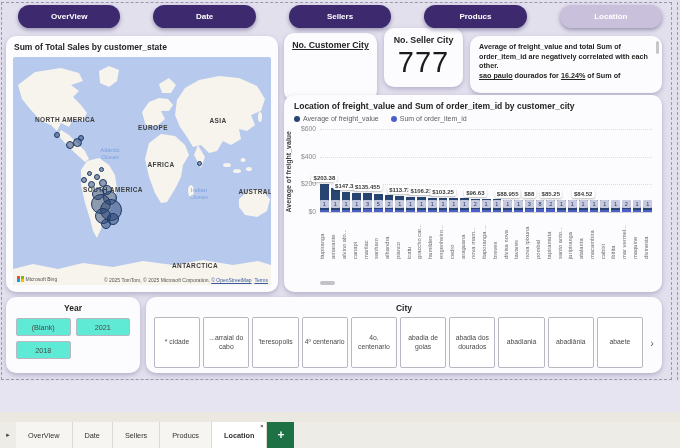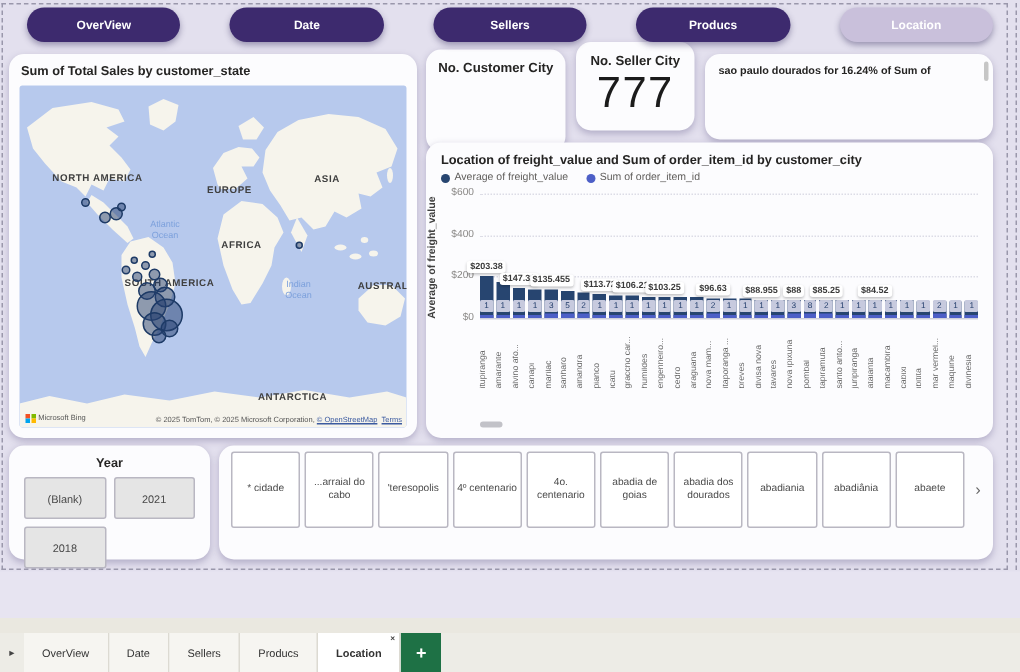--- a/index.html
+++ b/index.html
@@ -25,29 +25,29 @@
   .maplabel.ocean { font-size:6px; color:#7da1dc; white-space:normal; width:34px; text-align:center; line-height:1.1; }
   .bubble { position:absolute; border-radius:50%; background:rgba(37,63,112,.5); border:1px solid #1d3a66; cursor:pointer; }
   #map-attrib { position:absolute; right:3px; bottom:2px; font-size:5px; color:#555; }
   #map-attrib .alink { text-decoration:underline; color:#3b5aa0; cursor:pointer; }
   #bing-badge { position:absolute; left:4px; bottom:3px; display:flex; align-items:center; gap:2px; font-size:5px; color:#555; }
   #ms-logo { display:grid; grid-template-columns:3px 3px; grid-template-rows:3px 3px; gap:.5px; }
   #ms-logo i:nth-child(1){background:#f25022;} #ms-logo i:nth-child(2){background:#7fba00;}
   #ms-logo i:nth-child(3){background:#00a4ef;} #ms-logo i:nth-child(4){background:#ffb900;}
 
   
-  #kpi1 { left:284px; top:33px; width:93px; height:68px; }
+  #kpi1 { left:284px; top:33px; width:93px; height:68px;text-decoration:underline; }
   #kpi2 { left:384px; top:28px; width:79px; height:59px; }
   .kpi-title { font-size:8.8px; font-weight:bold; text-align:center; margin-top:7px; }
   .kpi-value { font-size:29px; text-align:center; margin-top:1px; color:#1b1b1b; letter-spacing:1px; }
 
   
   #insight-card { left:470px; top:36px; width:192px; height:57px; padding:6px 12px 4px 9px; overflow:hidden; }
   #insight-card p { font-size:7.2px; font-weight:bold; line-height:1.35; color:#252423; }
-  .ilink { cursor:pointer; }
+  .ilink { text-decoration:underline; cursor:pointer; }
   #insight-scroll { position:absolute; right:3px; top:5px; width:3px; height:13px; border-radius:2px; background:#c6c6c6; cursor:pointer; }
 
   
   #chart-card { left:284px; top:95px; width:378px; height:197px; }
   #chart-card .card-title { padding:6px 0 0 10px; }
   #legend { position:absolute; left:10px; top:20px; display:flex; gap:12px; font-size:7px; color:#605e5c; }
   .legend-item { display:flex; align-items:center; }
   .ldot { width:6px; height:6px; border-radius:50%; margin-right:3px; }
   .grid { position:absolute; left:36px; width:332px; border-top:1px dotted #dcdce6; }
   #baseline { position:absolute; left:36px; top:117px; width:332px; height:1px; background:#cfcfda; }
@@ -63,21 +63,21 @@
                padding:1px 2px; border-radius:2px; box-shadow:0 1px 2px rgba(0,0,0,.25); white-space:nowrap; z-index:4; }
   .xlabel { position:absolute; top:86px; left:50%; margin-left:-4px; writing-mode:vertical-rl; transform:rotate(180deg);
             font-size:5.8px; color:#6b6b6b; height:44px; overflow:hidden; white-space:nowrap; line-height:1; }
   #xaxis-title { position:absolute; left:0; right:0; top:171px; text-align:center; font-size:7.5px; font-weight:bold; color:#3f3f3f; }
   #chart-hscroll { position:absolute; left:36px; bottom:7px; width:15px; height:4px; border-radius:2px; background:#c2c2c8; cursor:pointer; }
 
   
   #year-card { left:6px; top:297px; width:134px; height:76px; }
   .slicer-title { font-size:8.5px; font-weight:bold; text-align:center; margin-top:6px; }
   #year-grid { display:grid; grid-template-columns:1fr 1fr; gap:5px; padding:5px 10px 0 10px; }
-  .slicerbtn { border:1px solid #b9b7c2; border-radius:2px; background:#e5e5e5; height:28px; font-size:7.3px; color:#4a4a4a;
+  .slicerbtn { border:1px solid #b9b7c2; border-radius:2px; background:#5eead4; height:18px; font-size:7.3px; color:#4a4a4a;
                display:flex; align-items:center; justify-content:center; cursor:pointer; }
   #city-card { left:146px; top:297px; width:516px; height:76px; }
   #city-row { display:flex; gap:3px; padding:4px 4px 0 8px; align-items:stretch; }
   .citybtn { width:46.5px; height:51px; border:1px solid #b9b7c2; border-radius:2px; background:#fff; font-size:6.8px; color:#4a4a4a;
              display:flex; align-items:center; justify-content:center; text-align:center; padding:2px; cursor:pointer; line-height:1.25; }
   #city-chevron { width:12px; display:flex; align-items:center; justify-content:center; font-size:11px; color:#666; cursor:pointer; }
 
   
   #canvas-border { position:absolute; left:1px; top:2px; width:671px; height:378px; border:1px dashed #9a97ab; pointer-events:none; z-index:6; }
   #right-dots { position:absolute; right:2px; top:2px; width:1px; height:378px; border-left:1px dashed #9a97ab; pointer-events:none; z-index:6; }
@@ -179,20 +179,21 @@
 
 <div class="card" id="kpi1">
   <div class="kpi-title">No. Customer City</div>
 </div>
 <div class="card" id="kpi2">
   <div class="kpi-title">No. Seller City</div>
   <div class="kpi-value">777</div>
 </div>
 
 <div class="card" id="insight-card">
+  <p>Average of freight_value and total Sum of order_item_id are negatively correlated with each other.</p>
   <p id="insight-p2"><span class="ilink">sao paulo</span><span> dourados for </span><span class="ilink">16.24%</span><span> of Sum of</span></p>
   <div id="insight-scroll"></div>
 </div>
 
 <div class="card" id="chart-card">
   <div class="card-title">Location of freight_value and Sum of order_item_id by customer_city</div>
   <div id="legend">
       <span class="legend-item">
         <span class="ldot" style="background: rgb(39, 69, 112);"></span>
         <span>Average of freight_value</span>
@@ -418,20 +419,21 @@
 <div class="card" id="year-card">
   <div class="slicer-title">Year</div>
   <div id="year-grid">
       <div class="slicerbtn">(Blank)</div>
       <div class="slicerbtn">2021</div>
       <div class="slicerbtn">2018</div>
     </div>
 </div>
 
 <div class="card" id="city-card">
+  <div class="slicer-title">City</div>
   <div id="city-row">
       <div class="citybtn">* cidade</div>
       <div class="citybtn">...arraial do cabo</div>
       <div class="citybtn">'teresopolis</div>
       <div class="citybtn">4º centenario</div>
       <div class="citybtn">4o. centenario</div>
       <div class="citybtn">abadia de goias</div>
       <div class="citybtn">abadia dos dourados</div>
       <div class="citybtn">abadiania</div>
       <div class="citybtn">abadiânia</div>

